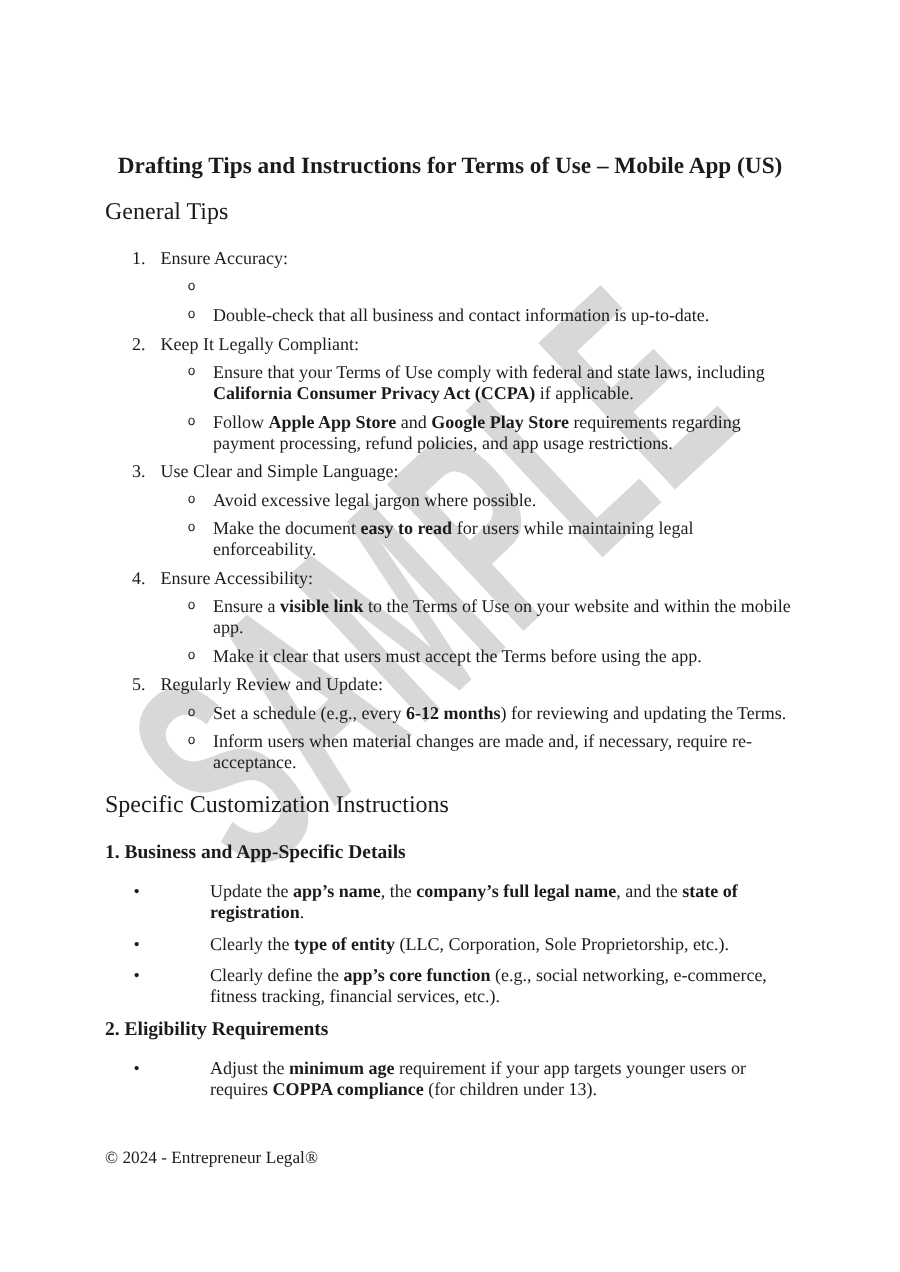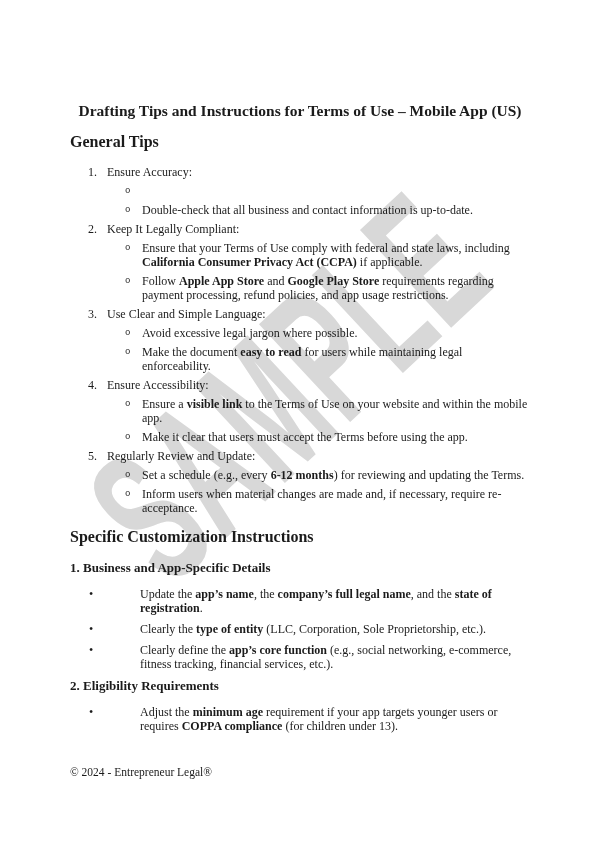--- a/index.html
+++ b/index.html
@@ -9,21 +9,21 @@
   }
   .watermark{
     position:absolute;left:289px;top:388px;
     transform:translate(-50%,-50%) rotate(-43deg) scaleY(1.85);
     font-family:"Liberation Sans",sans-serif;font-weight:700;
     font-size:105px;letter-spacing:2px;color:#d8d8d8;white-space:nowrap;
     z-index:0;user-select:none;
   }
   .doc{position:absolute;left:70px;top:0;width:460px;padding-top:101px;z-index:1;}
   .title{font-size:15.5px;font-weight:700;text-align:center;line-height:19px;margin:0 0 12px 0;}
-  .section-heading{font-size:16px;font-weight:700;line-height:19px;margin:12px 0 14px 0;}
+  .section-heading{font-size:16px;font-weight:400;line-height:19px;margin:12px 0 14px 0;}
   .subsection-heading{font-size:13px;font-weight:700;line-height:16px;margin:0 0 11px 0;}
   .num-row{display:flex;line-height:14px;margin-bottom:5px;font-size:12px;}
   .num-marker{margin-left:18px;width:19px;flex:none;}
   .num-label{font-weight:400;}
   .sub-row{display:flex;line-height:14px;margin-bottom:5px;font-size:12px;}
   .sub-marker{margin-left:55px;width:17px;flex:none;font-size:9px;line-height:14px;font-family:"Liberation Mono",monospace;}
   .sub-text{width:388px;}
   .bullet-row{display:flex;line-height:14px;margin-bottom:7px;font-size:12px;}
   .bullet-marker{margin-left:19px;width:18px;flex:none;}
   .bullet-text{width:423px;margin-left:33px;}

